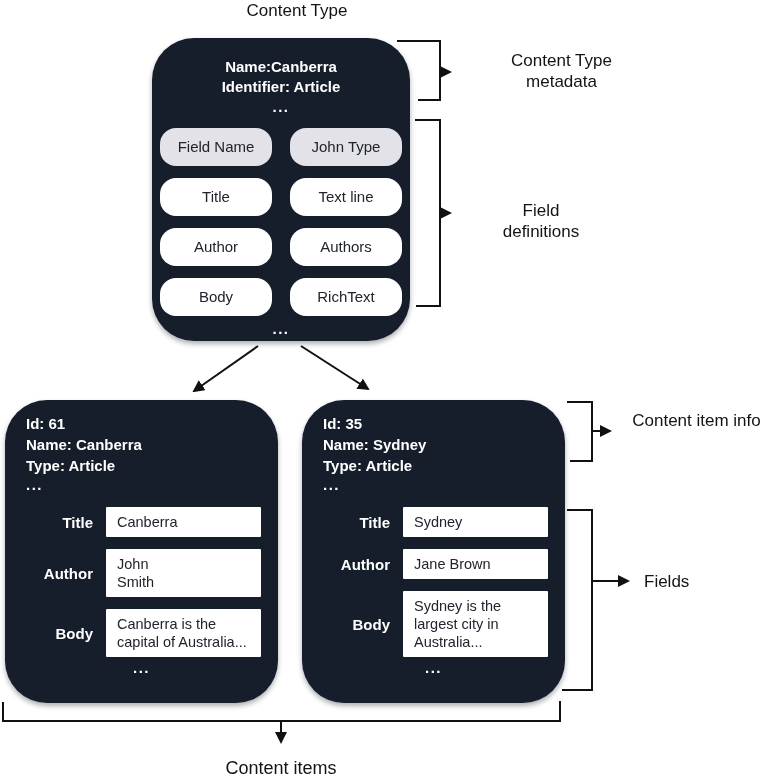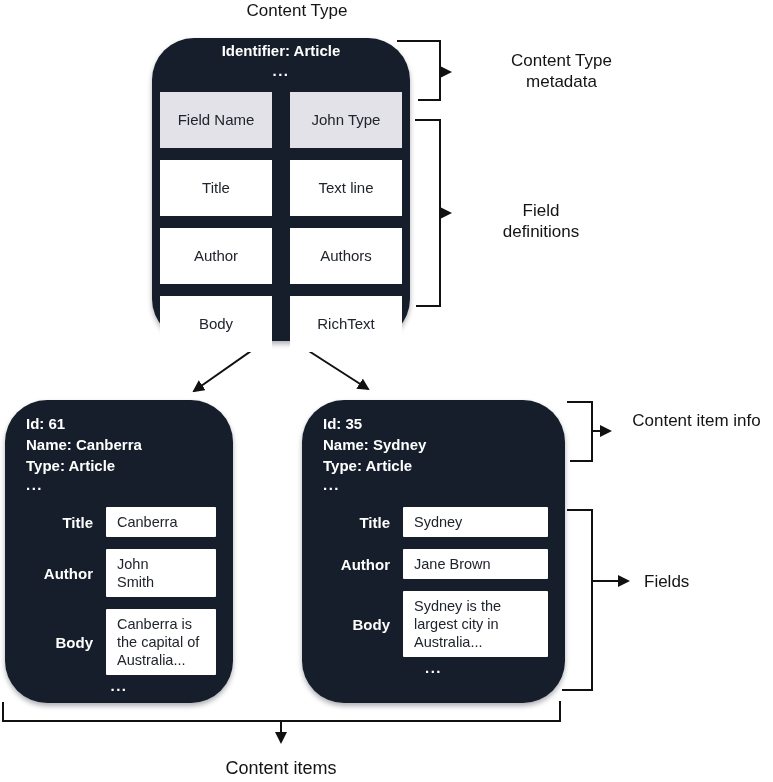--- a/index.html
+++ b/index.html
@@ -15,30 +15,30 @@
   
   .ct-box { position:absolute; left:152px; top:38px; width:258px; height:303px;
     background:#171e2b; border-radius:42px; box-shadow:0 3px 5px rgba(23,30,43,.35);
     display:flex; flex-direction:column;justify-content:center; }
   .ct-meta { padding-top:13px; text-align:center; color:#fff; font-weight:600;
     font-size:15px; line-height:20px; }
   .ellipsis { text-align:center; color:#fff; font-weight:700; font-size:15px;
     line-height:14px; letter-spacing:1.5px; margin-top:3px; }
   .ct-grid { display:grid; grid-template-columns:1fr 1fr; column-gap:18px; row-gap:12px;
     padding:0 8px; margin-top:14px; }
-  .cell { height:56px; border-radius:0; background:#ffffff; display:flex;
+  .cell { height:38px; border-radius:16px; background:#ffffff; display:flex;
     align-items:center; justify-content:center; font-size:15px; color:#20242c; }
   .cell.header { background:#e2e2e8; }
   .ct-footer { margin-top:6px; }
 
   
   .item-box { position:absolute; top:400px; height:303px; background:#171e2b;
     border-radius:42px; box-shadow:0 3px 5px rgba(23,30,43,.35); color:#fff;
     display:flex; flex-direction:column; }
-  .item-box.pos-left  { left:5px;   width:228px; }
+  .item-box.pos-left  { left:5px;   width:273px; }
   .item-box.pos-right { left:302px; width:263px; }
   .item-info { padding:13px 0 0 21px; font-size:15px; font-weight:600; line-height:21px; }
   .item-info .ellipsis-left { font-weight:700; letter-spacing:1.5px; line-height:18px; }
   .item-fields { margin-top:13px; display:flex; flex-direction:column; gap:12px; padding-right:17px; }
   .field-row { display:flex; align-items:center; }
   .field-label { width:88px; flex:none; text-align:right; font-weight:600; font-size:15px;
     margin-right:13px; }
   .value-box { flex:1; background:#ffffff; border-radius:1px; color:#20242c;
     font-size:14.5px; line-height:18px; padding:6px 11px; white-space:pre-line; }
   .item-footer { margin-top:4px; }

